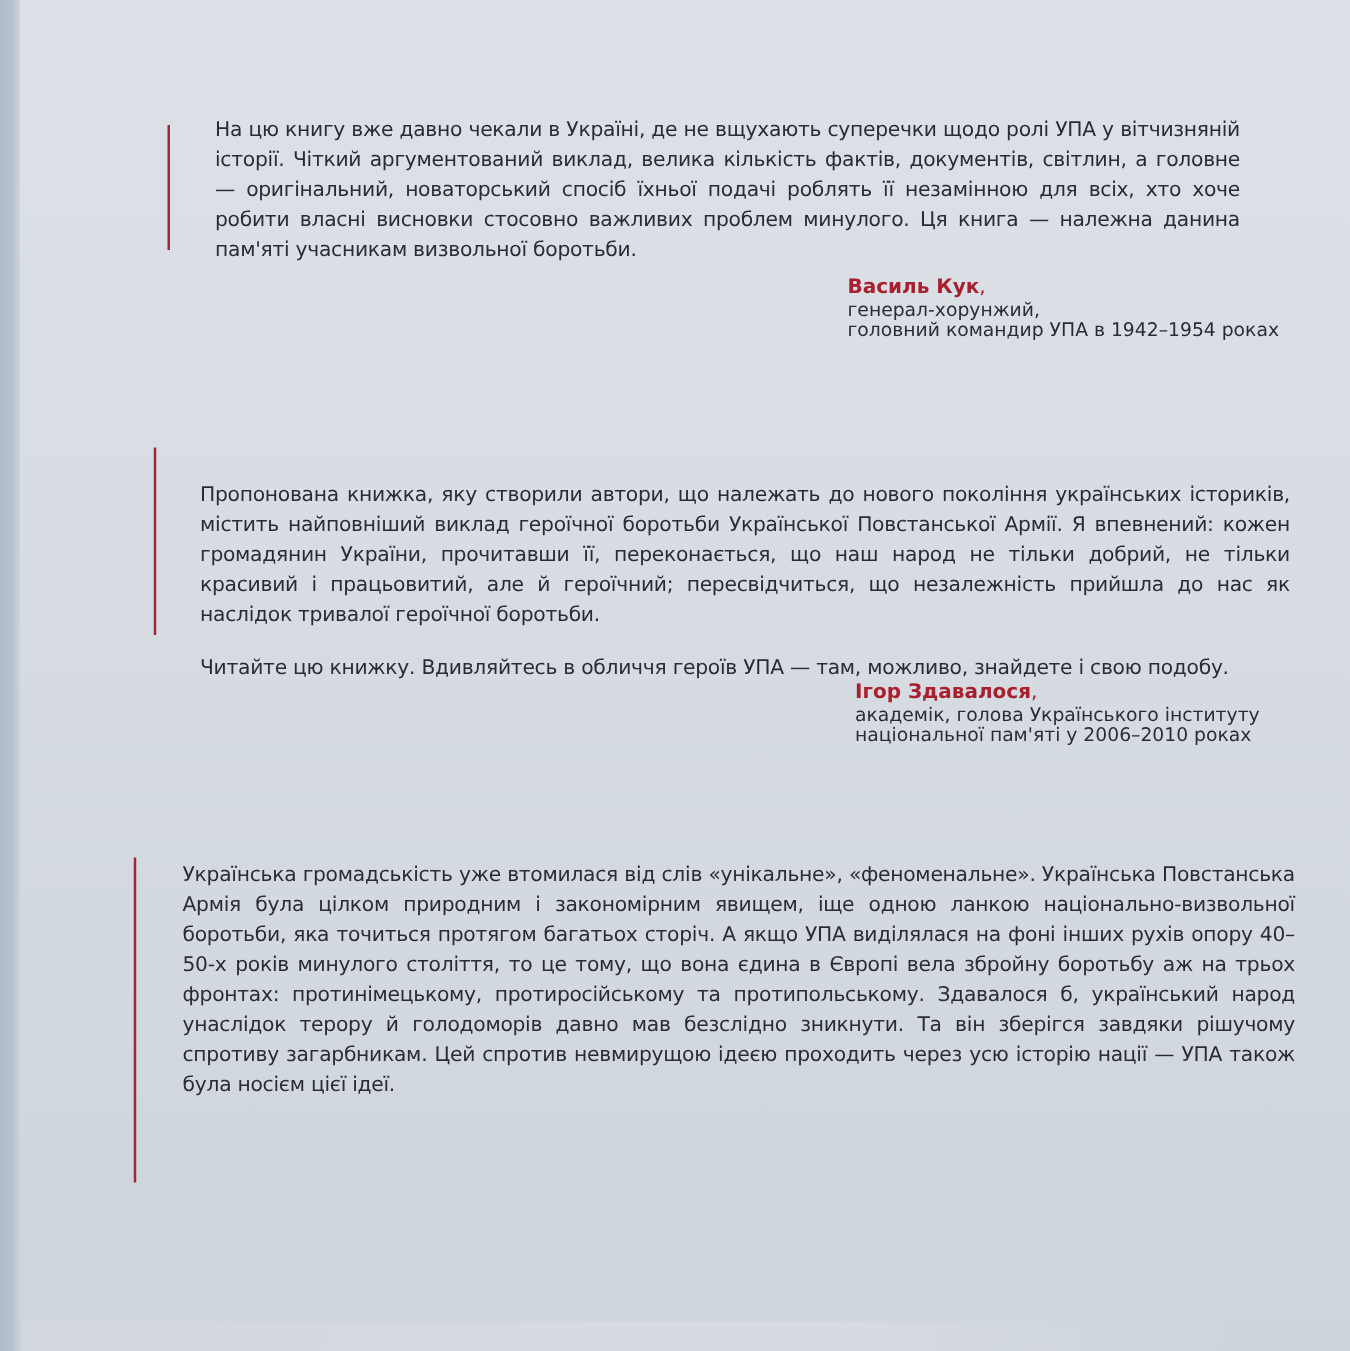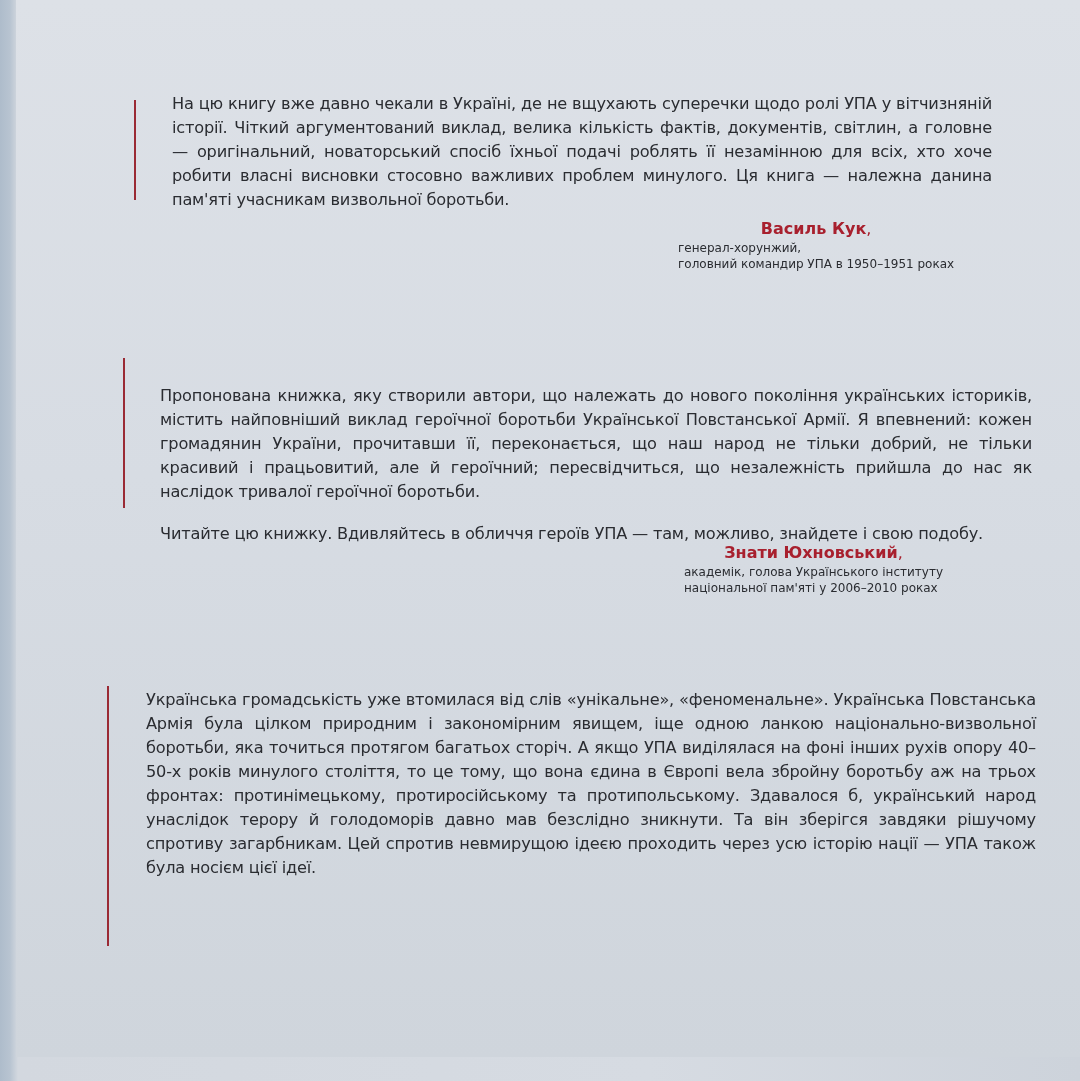--- a/index.html
+++ b/index.html
@@ -42,53 +42,52 @@
       margin-top: 18px;
     }
     .sig {
       position: absolute;
     }
     .sig .name {
       color: #a8202e;
       font-weight: bold;
       font-size: 16px;
       line-height: 22px;
-      text-align: center;
     }
     .sig .name .comma {
       font-weight: normal;
     }
     .sig .role {
       color: #2a2c31;
-      font-size: 12px;
+      font-size: 15px;
       line-height: 16px;
     }
   </style>
 </head>
 <body>
 
 <div class="page">
 
   <div class="rule" style="left:118px; top:100px; height:100px;"></div>
   <div class="block quote" style="left:156px; top:92px; width:820px;">
     <p>На цю книгу вже давно чекали в Україні, де не вщухають суперечки щодо ролі УПА у вітчизняній історії. Чіткий аргументований виклад, велика кількість фактів, документів, світлин, а головне — оригінальний, новаторський спосіб їхньої подачі роблять її незамінною для всіх, хто хоче робити власні висновки стосовно важливих проблем минулого. Ця книга — належна данина пам'яті учасникам визвольної боротьби.</p>
   </div>
   <div class="sig" style="left:662px; top:218px;">
     <div class="name"><span>Василь Кук</span><span class="comma">,</span></div>
     <div class="role">генерал-хорунжий,</div>
-    <div class="role">головний командир УПА в 1950–1951 роках</div>
+    <div class="role">головний командир УПА в 1942–1954 роках</div>
   </div>
 
   <div class="rule" style="left:107px; top:358px; height:150px;"></div>
   <div class="block quote" style="left:144px; top:384px; width:872px;">
     <p>Пропонована книжка, яку створили автори, що належать до нового покоління українських істориків, містить найповніший виклад героїчної боротьби Української Повстанської Армії. Я впевнений: кожен громадянин України, прочитавши її, переконається, що наш народ не тільки добрий, не тільки красивий і працьовитий, але й героїчний; пересвідчиться, що незалежність прийшла до нас як наслідок тривалої героїчної боротьби.</p>
     <p class="gap">Читайте цю книжку. Вдивляйтесь в обличчя героїв УПА — там, можливо, знайдете і свою подобу.</p>
   </div>
   <div class="sig" style="left:668px; top:542px;">
-    <div class="name"><span>Знати Юхновський</span><span class="comma">,</span></div>
+    <div class="name"><span>Ігор Здавалося</span><span class="comma">,</span></div>
     <div class="role">академік, голова Українського інституту</div>
     <div class="role">національної пам'яті у 2006–2010 роках</div>
   </div>
 
   <div class="rule" style="left:91px; top:686px; height:260px;"></div>
   <div class="block quote" style="left:130px; top:688px; width:890px;">
     <p>Українська громадськість уже втомилася від слів «унікальне», «феноменальне». Українська Повстанська Армія була цілком природним і закономірним явищем, іще одною ланкою національно-визвольної боротьби, яка точиться протягом багатьох сторіч. А якщо УПА виділялася на фоні інших рухів опору 40–50-х років минулого століття, то це тому, що вона єдина в Європі вела збройну боротьбу аж на трьох фронтах: протинімецькому, протиросійському та протипольському. Здавалося б, український народ унаслідок терору й голодоморів давно мав безслідно зникнути. Та він зберігся завдяки рішучому спротиву загарбникам. Цей спротив невмирущою ідеєю проходить через усю історію нації — УПА також була носієм цієї ідеї.</p>
   </div>
 
 </div>

